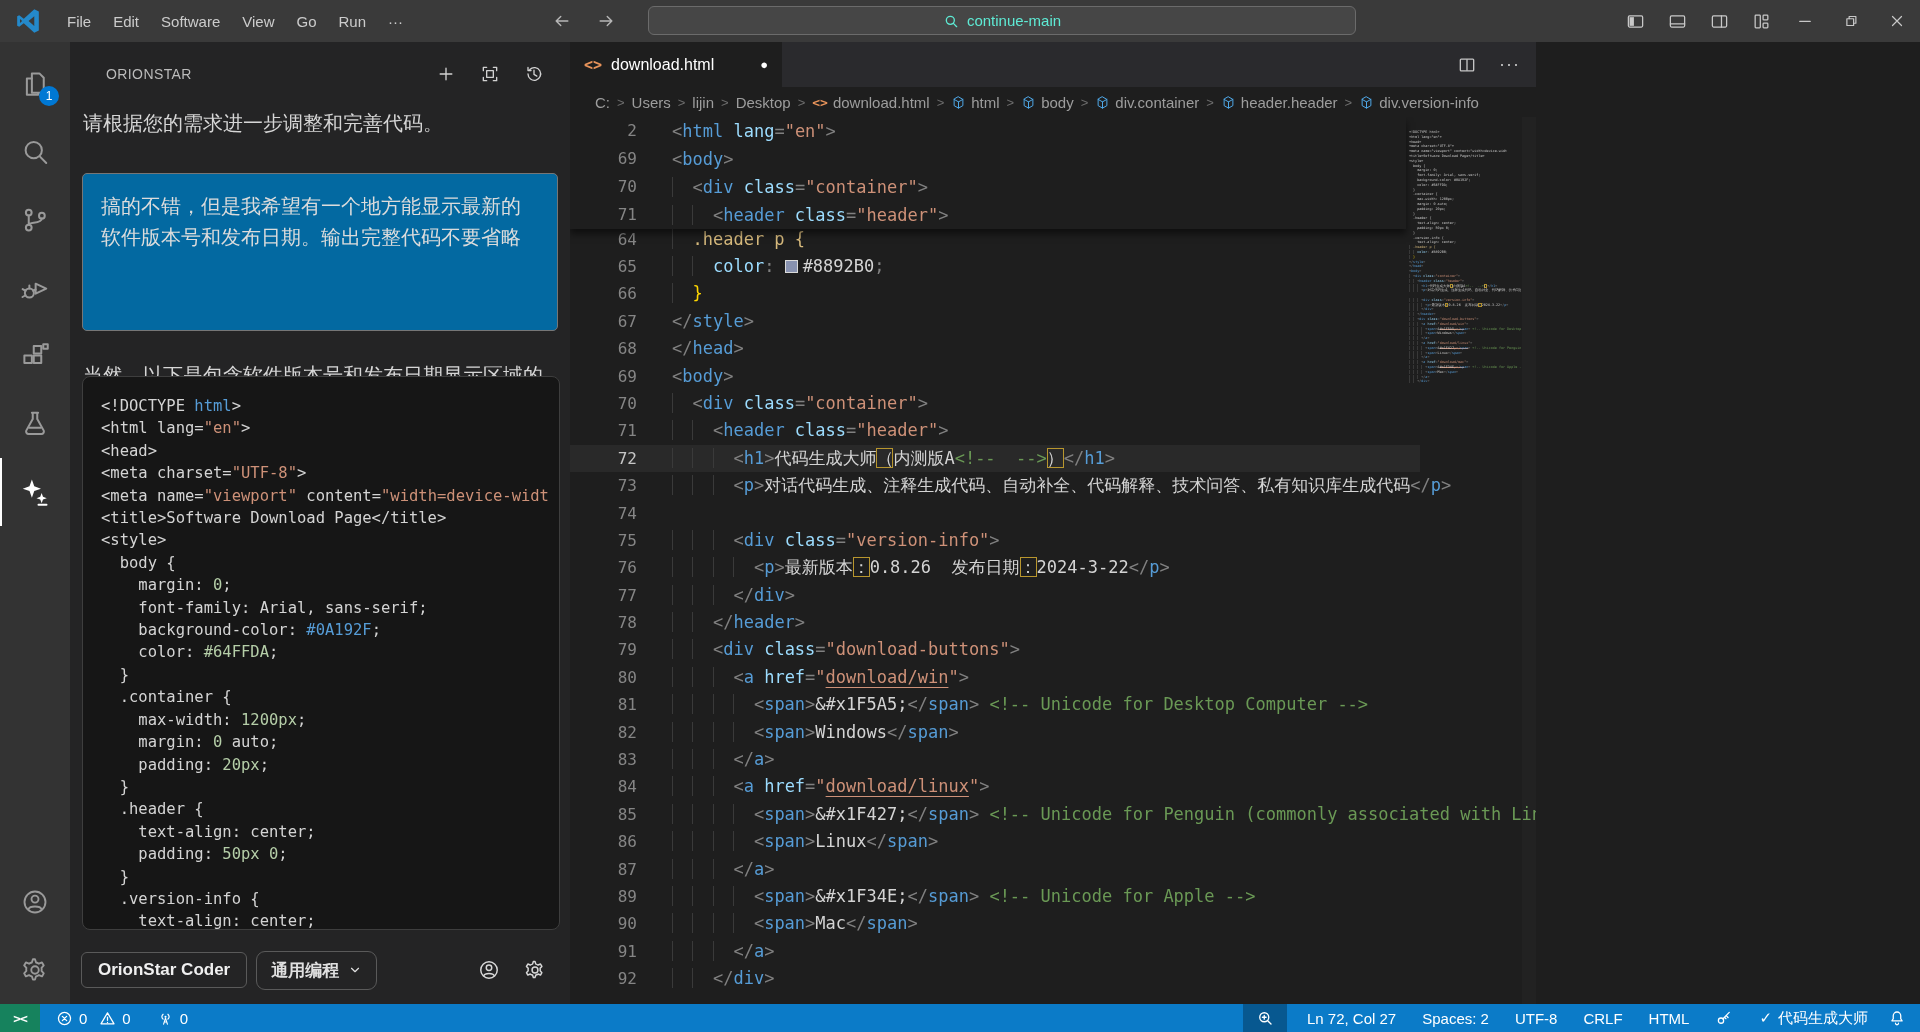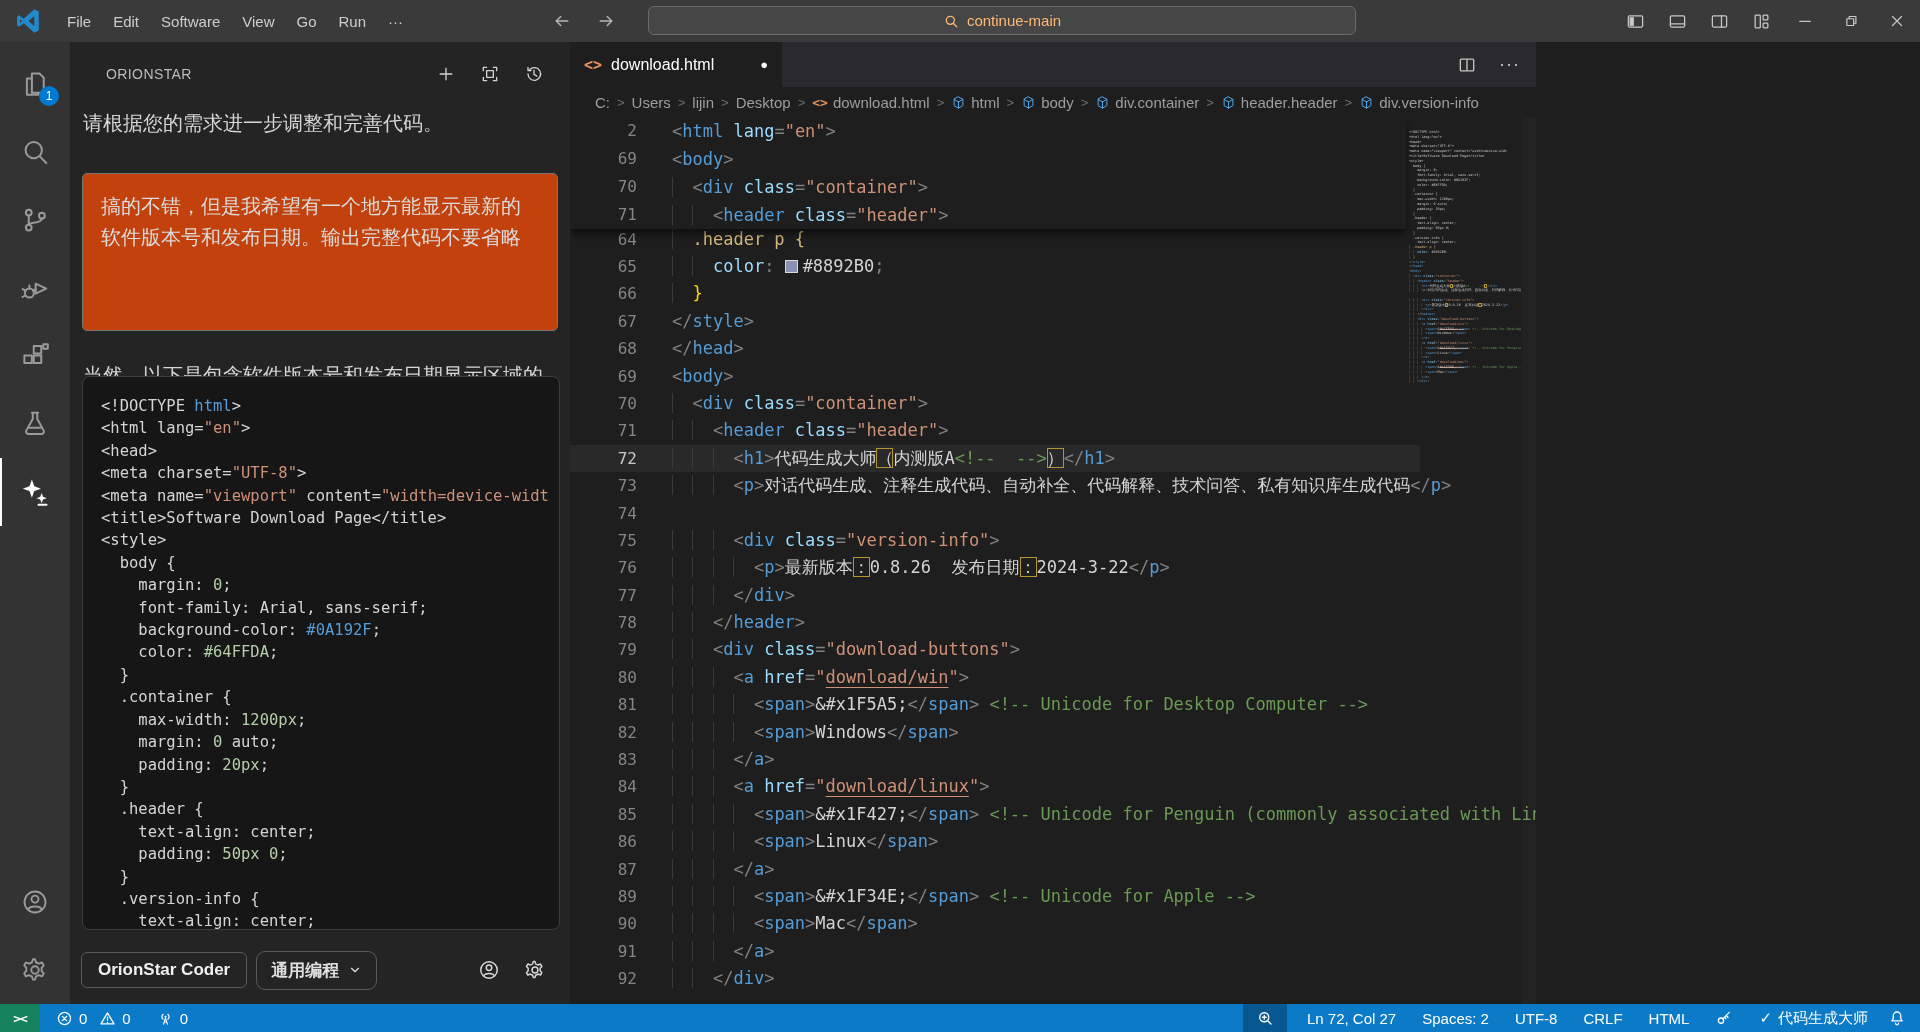--- a/index.html
+++ b/index.html
@@ -6,40 +6,40 @@
   body{width:1920px;height:1032px;overflow:hidden;font-family:"Liberation Sans",sans-serif;-webkit-font-smoothing:antialiased;}
   #app{position:relative;width:1536px;height:1032px;background:#1e1e1e;}
   .icon svg{display:block;}
 
   
   .titlebar{position:absolute;left:0;top:0;width:1920px;height:42px;background:#3a3a3a;color:#cccccc;font-size:15px;display:flex;align-items:center;z-index:10;}
   .vscode-logo{width:26px;height:26px;margin:0 15px 0 15px;flex:none;}
   .menubar{display:flex;align-items:center;height:100%;}
   .menu-item{padding:4px 11px;border-radius:5px;cursor:default;white-space:nowrap;}
   .nav-arrows{position:absolute;left:552px;top:0;height:42px;display:flex;align-items:center;gap:24px;color:#b6b6b6;}
-  .cmd-center{position:absolute;left:648px;top:6px;width:708px;height:29px;background:#464646;border:1px solid #6b6b6b;border-radius:6px;display:flex;align-items:center;justify-content:center;gap:8px;color:#fdba74;box-sizing:border-box;}
+  .cmd-center{position:absolute;left:648px;top:6px;width:708px;height:29px;background:#464646;border:1px solid #6b6b6b;border-radius:6px;display:flex;align-items:center;justify-content:center;gap:8px;color:#5eead4;box-sizing:border-box;}
   .tb-right{position:absolute;right:0;top:0;height:42px;display:flex;align-items:center;color:#c8c8c8;}
   .tb-btn{width:42px;height:42px;display:flex;align-items:center;justify-content:center;}
   .tb-btn.win{width:46px;}
 
   
   .activitybar{position:absolute;left:0;top:42px;bottom:28px;width:70px;background:#333333;display:flex;flex-direction:column;}
   .ab-top{display:flex;flex-direction:column;padding-top:8px;}
   .ab-bottom{margin-top:auto;display:flex;flex-direction:column;}
   .ab-item{position:relative;height:68px;display:flex;align-items:center;justify-content:center;color:#9a9a9a;}
   .ab-item.active{color:#ffffff;box-shadow:inset 2px 0 0 #ffffff;}
   .ab-badge{position:absolute;right:11px;bottom:12px;min-width:20px;height:20px;background:#0078d4;color:#fff;border-radius:10px;font-size:12px;display:flex;align-items:center;justify-content:center;}
 
   
   .sidebar{position:absolute;left:70px;top:42px;bottom:28px;width:500px;background:#242425;color:#cccccc;box-sizing:border-box;}
   .sb-header{height:64px;display:flex;align-items:center;padding:0 26px 0 36px;}
   .sb-title{font-size:14px;letter-spacing:.4px;color:#bbbbbb;}
   .sb-header-icons{margin-left:auto;display:flex;gap:24px;color:#d2d2d2;}
   .sb-intro{padding:4px 14px 0 13px;font-size:20px;color:#d6d6d6;}
-  .sb-quote{margin:36px 12px 0 12px;min-height:158px;border:1px solid #767676;border-radius:5px;background:#c2410c;padding:17px 18px;box-sizing:border-box;font-size:20px;line-height:1.55;color:#dcdcdc;}
+  .sb-quote{margin:36px 12px 0 12px;min-height:158px;border:1px solid #767676;border-radius:5px;background:#0369a1;padding:17px 18px;box-sizing:border-box;font-size:20px;line-height:1.55;color:#dcdcdc;}
   .sb-response{padding:28px 14px 0 13px;font-size:20px;line-height:1.6;color:#d6d6d6;}
   .sb-codeblock{position:absolute;left:12px;top:334px;width:478px;height:554px;background:#161616;border:1px solid #3e3e3e;border-radius:8px;overflow:hidden;padding:18px 0 0 18px;box-sizing:border-box;font-family:"DejaVu Sans Mono",monospace;font-size:15.5px;line-height:22.4px;white-space:pre;}
   .sc-d{color:#d4d4d4}.sc-b{color:#569cd6}.sc-o{color:#ce9178}.sc-g{color:#b5cea8}
   .sb-footer{position:absolute;left:0;bottom:14px;width:100%;height:40px;display:flex;align-items:center;padding:0 24px 0 11px;box-sizing:border-box;}
   .sb-brand{border:1px solid #5a5a5a;border-radius:6px;padding:7px 16px;font-size:17px;font-weight:bold;color:#f0f0f0;background:#242425;}
   .sb-mode{margin-left:9px;border:1px solid #5a5a5a;border-radius:9px;padding:7px 14px;font-size:17px;color:#e0e0e0;display:flex;align-items:center;gap:9px;font-weight:bold;}
   .sb-footer-icons{margin-left:auto;display:flex;gap:24px;color:#d8d8d8;}
 
   
   .editor{position:absolute;left:570px;top:42px;right:0;bottom:28px;background:#1e1e1e;}

